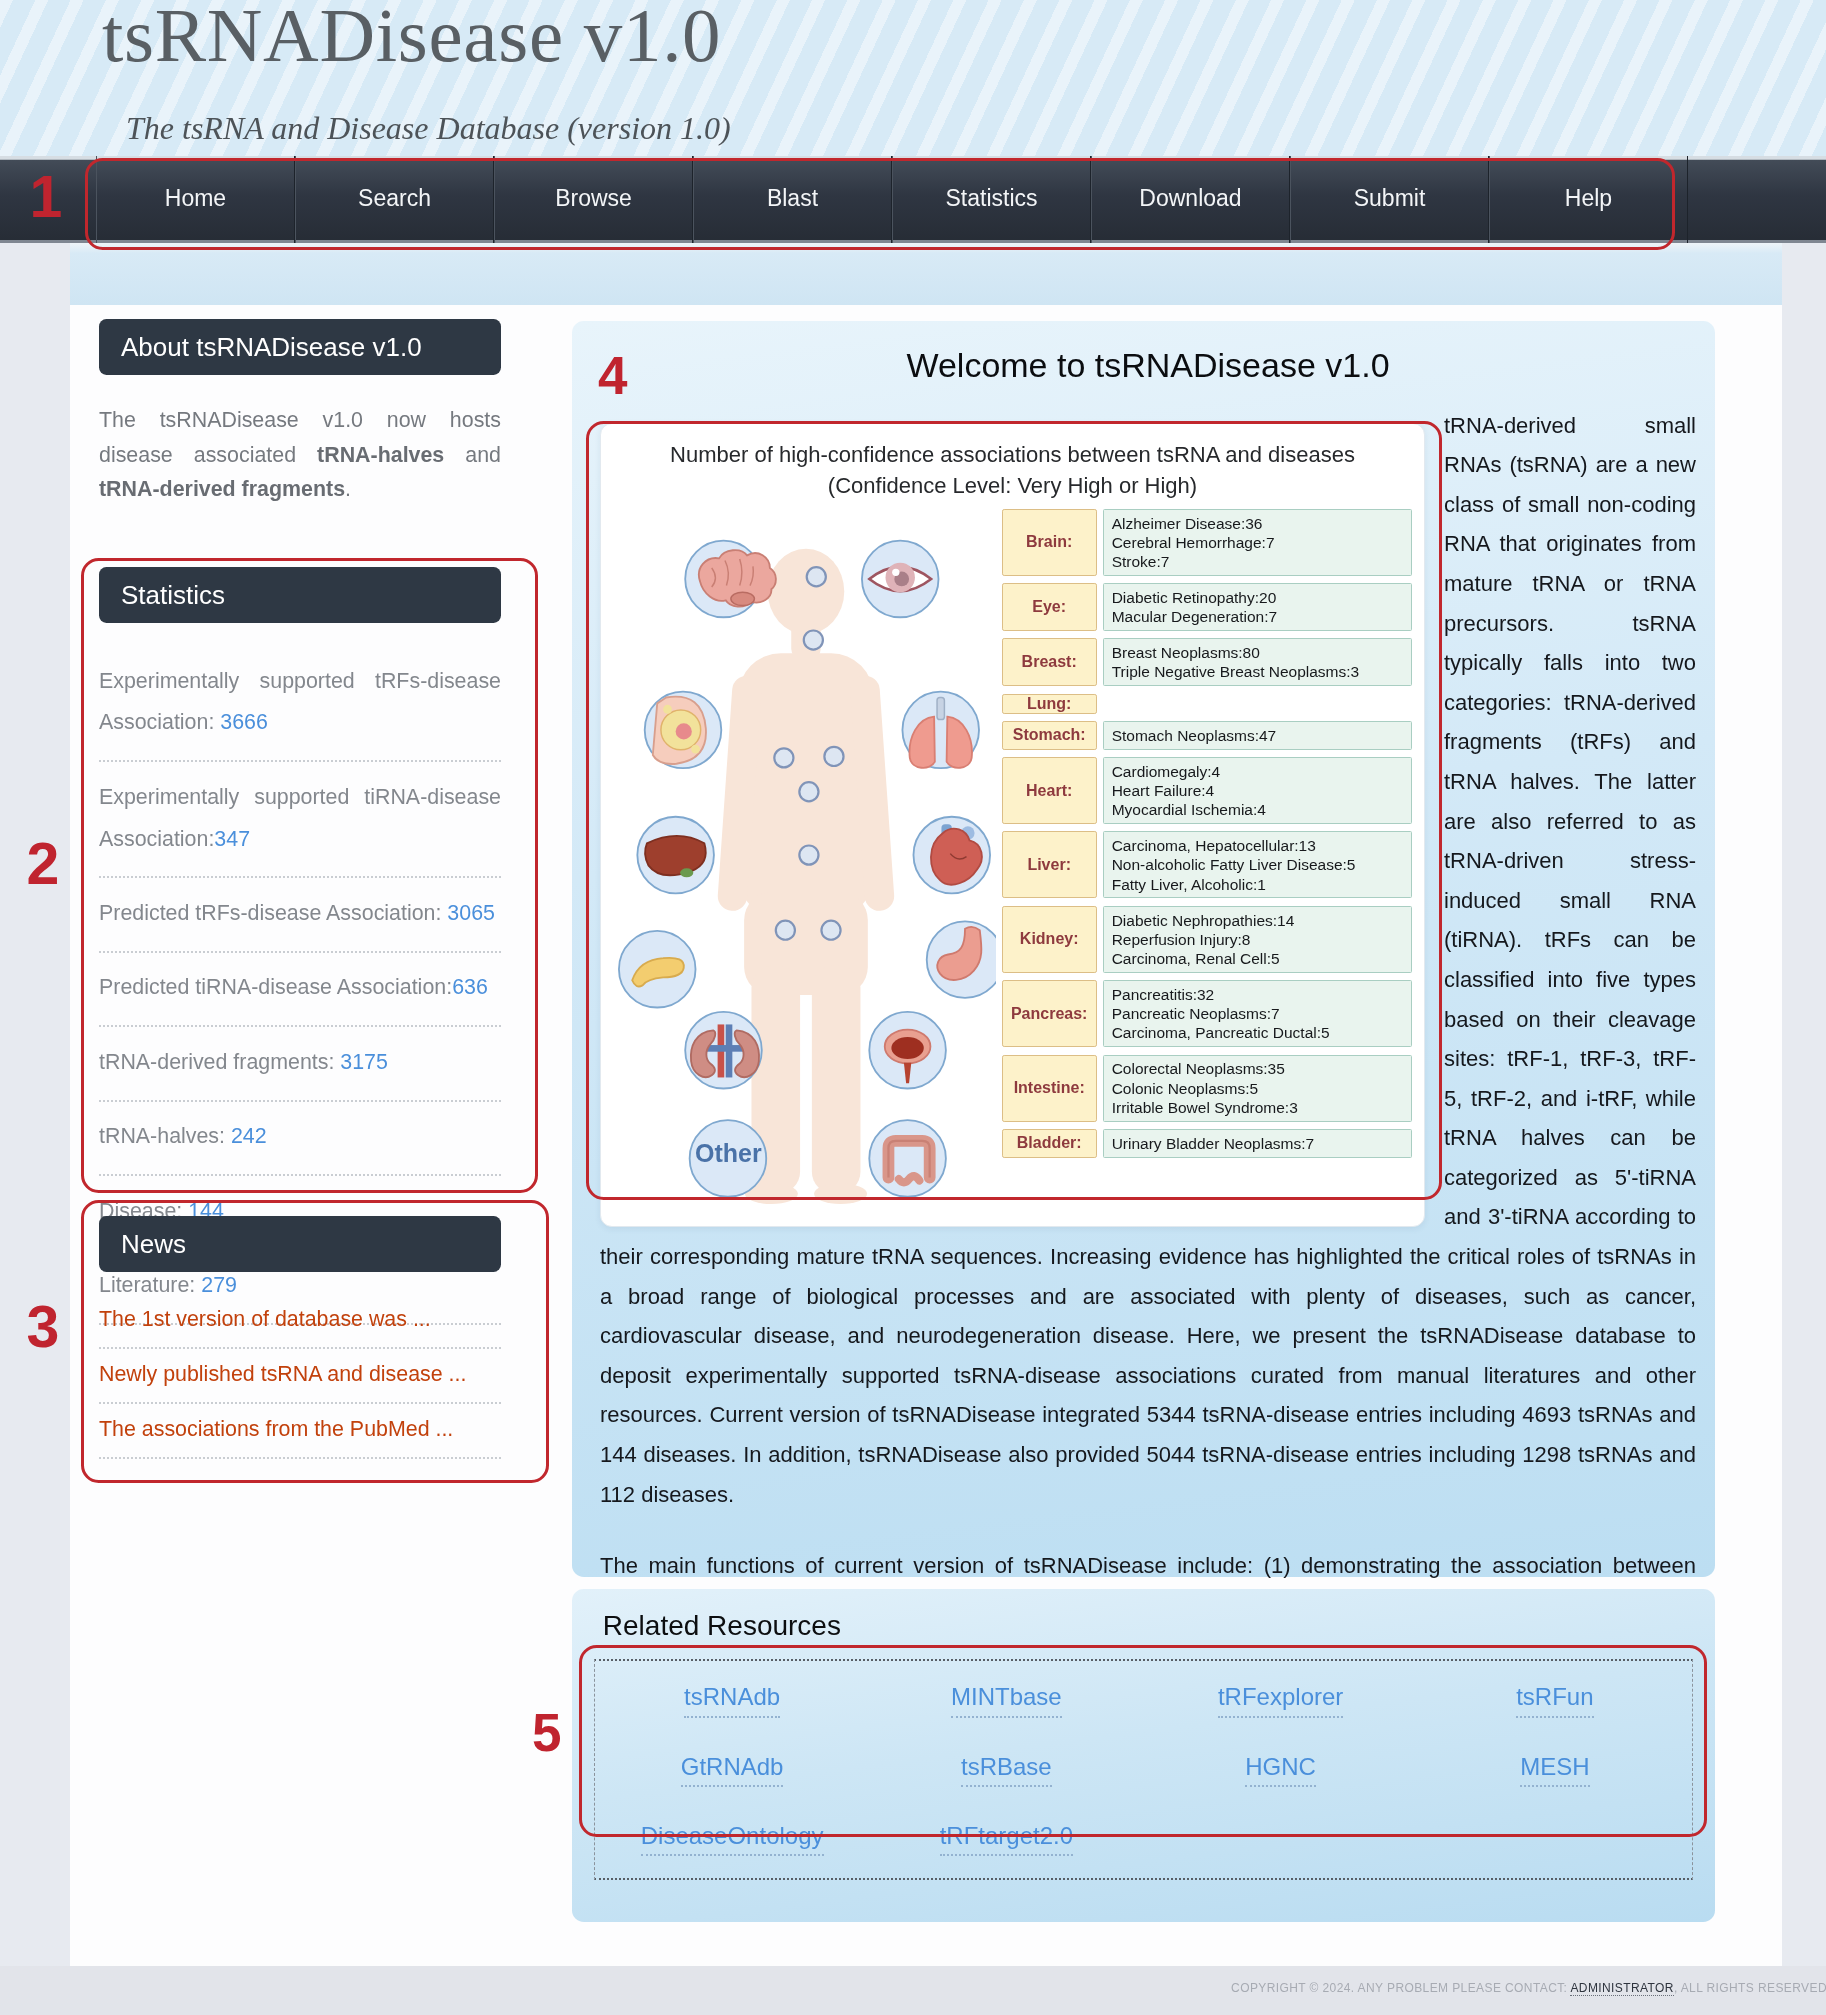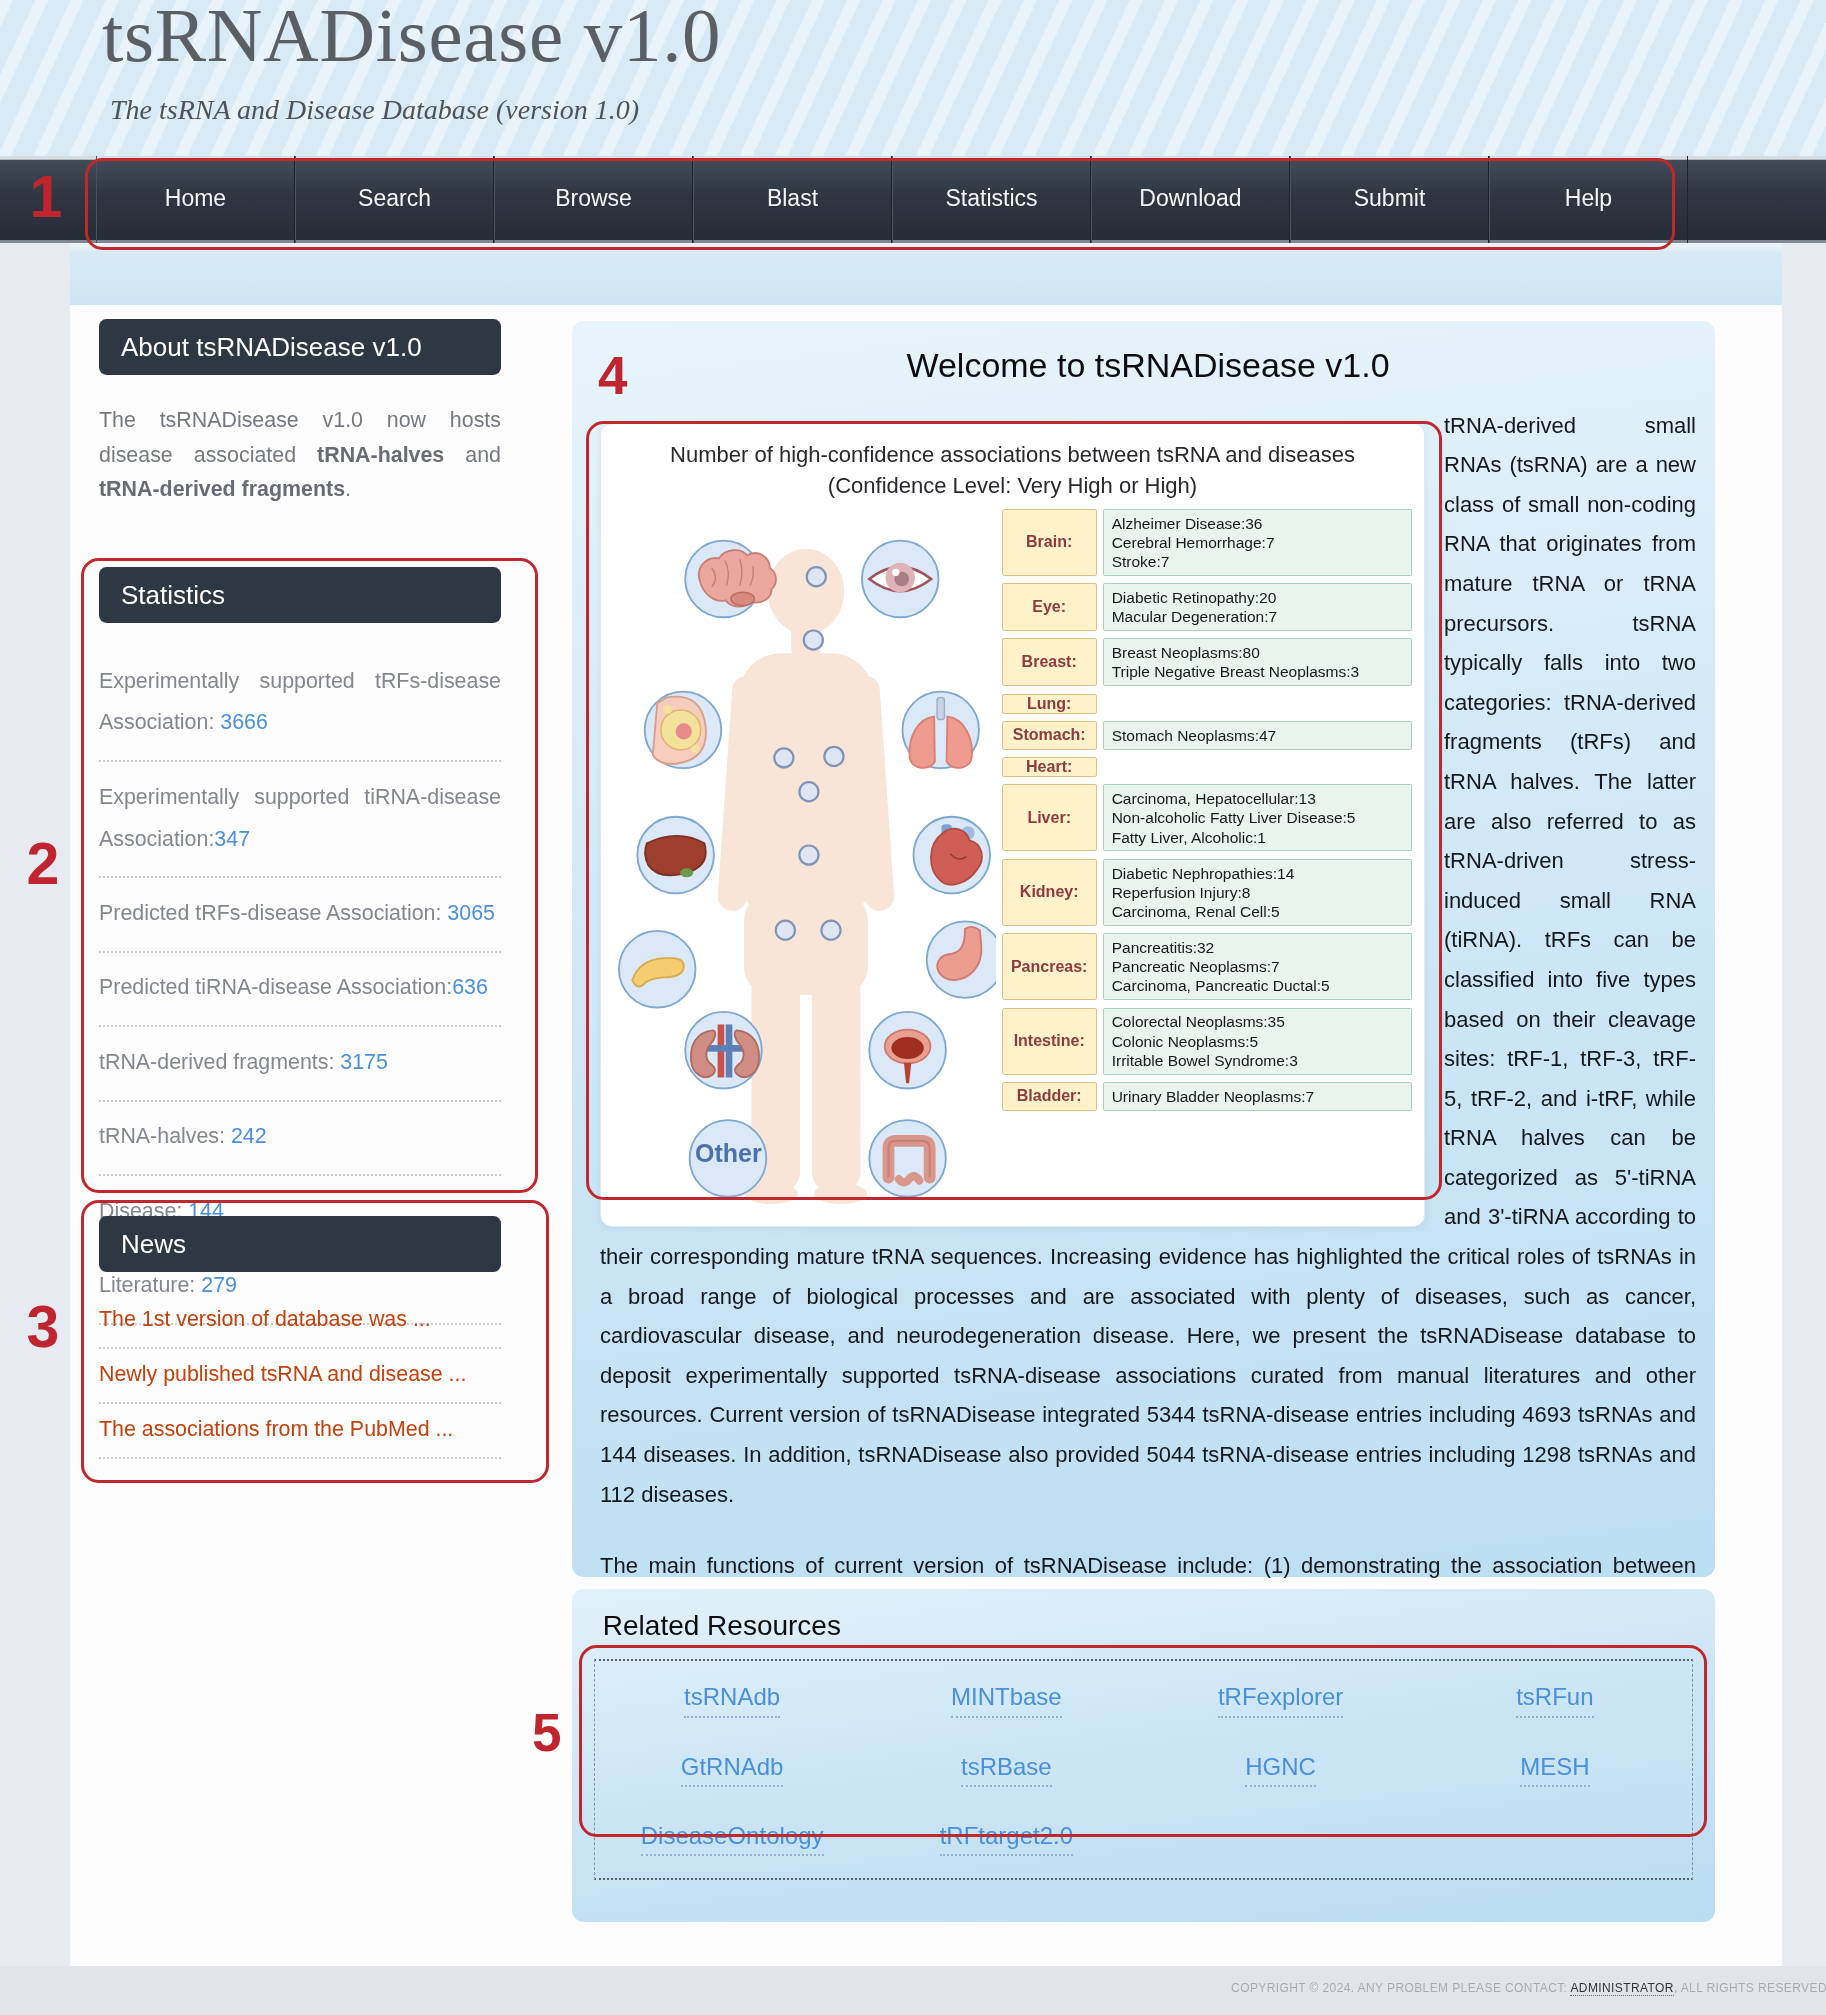--- a/index.html
+++ b/index.html
@@ -4,22 +4,22 @@
 <style>
   html,body{margin:0;padding:0;background:#e7eaf0;}
   .page{position:relative;width:1827px;height:2015px;background:#e7eaf0;font-family:"Liberation Sans",sans-serif;overflow:hidden;}
 
   
   .header{position:absolute;left:0;top:0;width:1827px;height:156px;
     background-color:#d7eaf6;
     background-image:repeating-linear-gradient(115deg, rgba(255,255,255,.45) 0 11.8px, rgba(255,255,255,0) 11.8px 32px);}
   .site-title{position:absolute;left:102px;top:-8.8px;margin:0;font-family:"Liberation Serif",serif;
     font-size:77px;font-weight:500;color:#595f64;letter-spacing:0.7px;}
-  .site-subtitle{position:absolute;left:110px;top:94px;margin:0;font-family:"Liberation Serif",serif;
-    font-style:italic;font-size:28px;color:#4d5358;}
+  .site-subtitle{position:absolute;left:110px;top:94px;margin:16px;font-family:"Liberation Serif",serif;
+    font-style:italic;font-size:32px;color:#4d5358;}
 
   
   .navbar{position:absolute;left:0;top:156px;width:1827px;height:87px;
     background:linear-gradient(#454e5a 0%,#2f3642 45%,#262c35 100%);
     box-shadow:inset 0 3.7px 0 rgba(240,247,252,.85), inset 0 -2.9px 0 rgba(200,210,220,.55);}
   .nav-list{position:absolute;left:96px;top:0;height:87px;margin:0;padding:0;list-style:none;display:flex;}
   .nav-list li{width:197px;height:87px;line-height:84px;text-align:center;font-size:23px;color:#f3f5f7;
     border-left:0.7px solid #4b535e;border-right:0.7px solid #1d232b;cursor:pointer;}
 
   
@@ -273,20 +273,23 @@
             </div>
           <div class="organ-row">
               <div class="organ-label">Lung:</div>
             </div>
           <div class="organ-row">
               <div class="organ-label">Stomach:</div>
               <div class="disease-box">Stomach Neoplasms:47</div>
             </div>
           <div class="organ-row">
               <div class="organ-label">Heart:</div>
+              <div class="disease-box">Cardiomegaly:4
+Heart Failure:4
+Myocardial Ischemia:4</div>
             </div>
           <div class="organ-row">
               <div class="organ-label">Liver:</div>
               <div class="disease-box">Carcinoma, Hepatocellular:13
 Non-alcoholic Fatty Liver Disease:5
 Fatty Liver, Alcoholic:1</div>
             </div>
           <div class="organ-row">
               <div class="organ-label">Kidney:</div>
               <div class="disease-box">Diabetic Nephropathies:14

